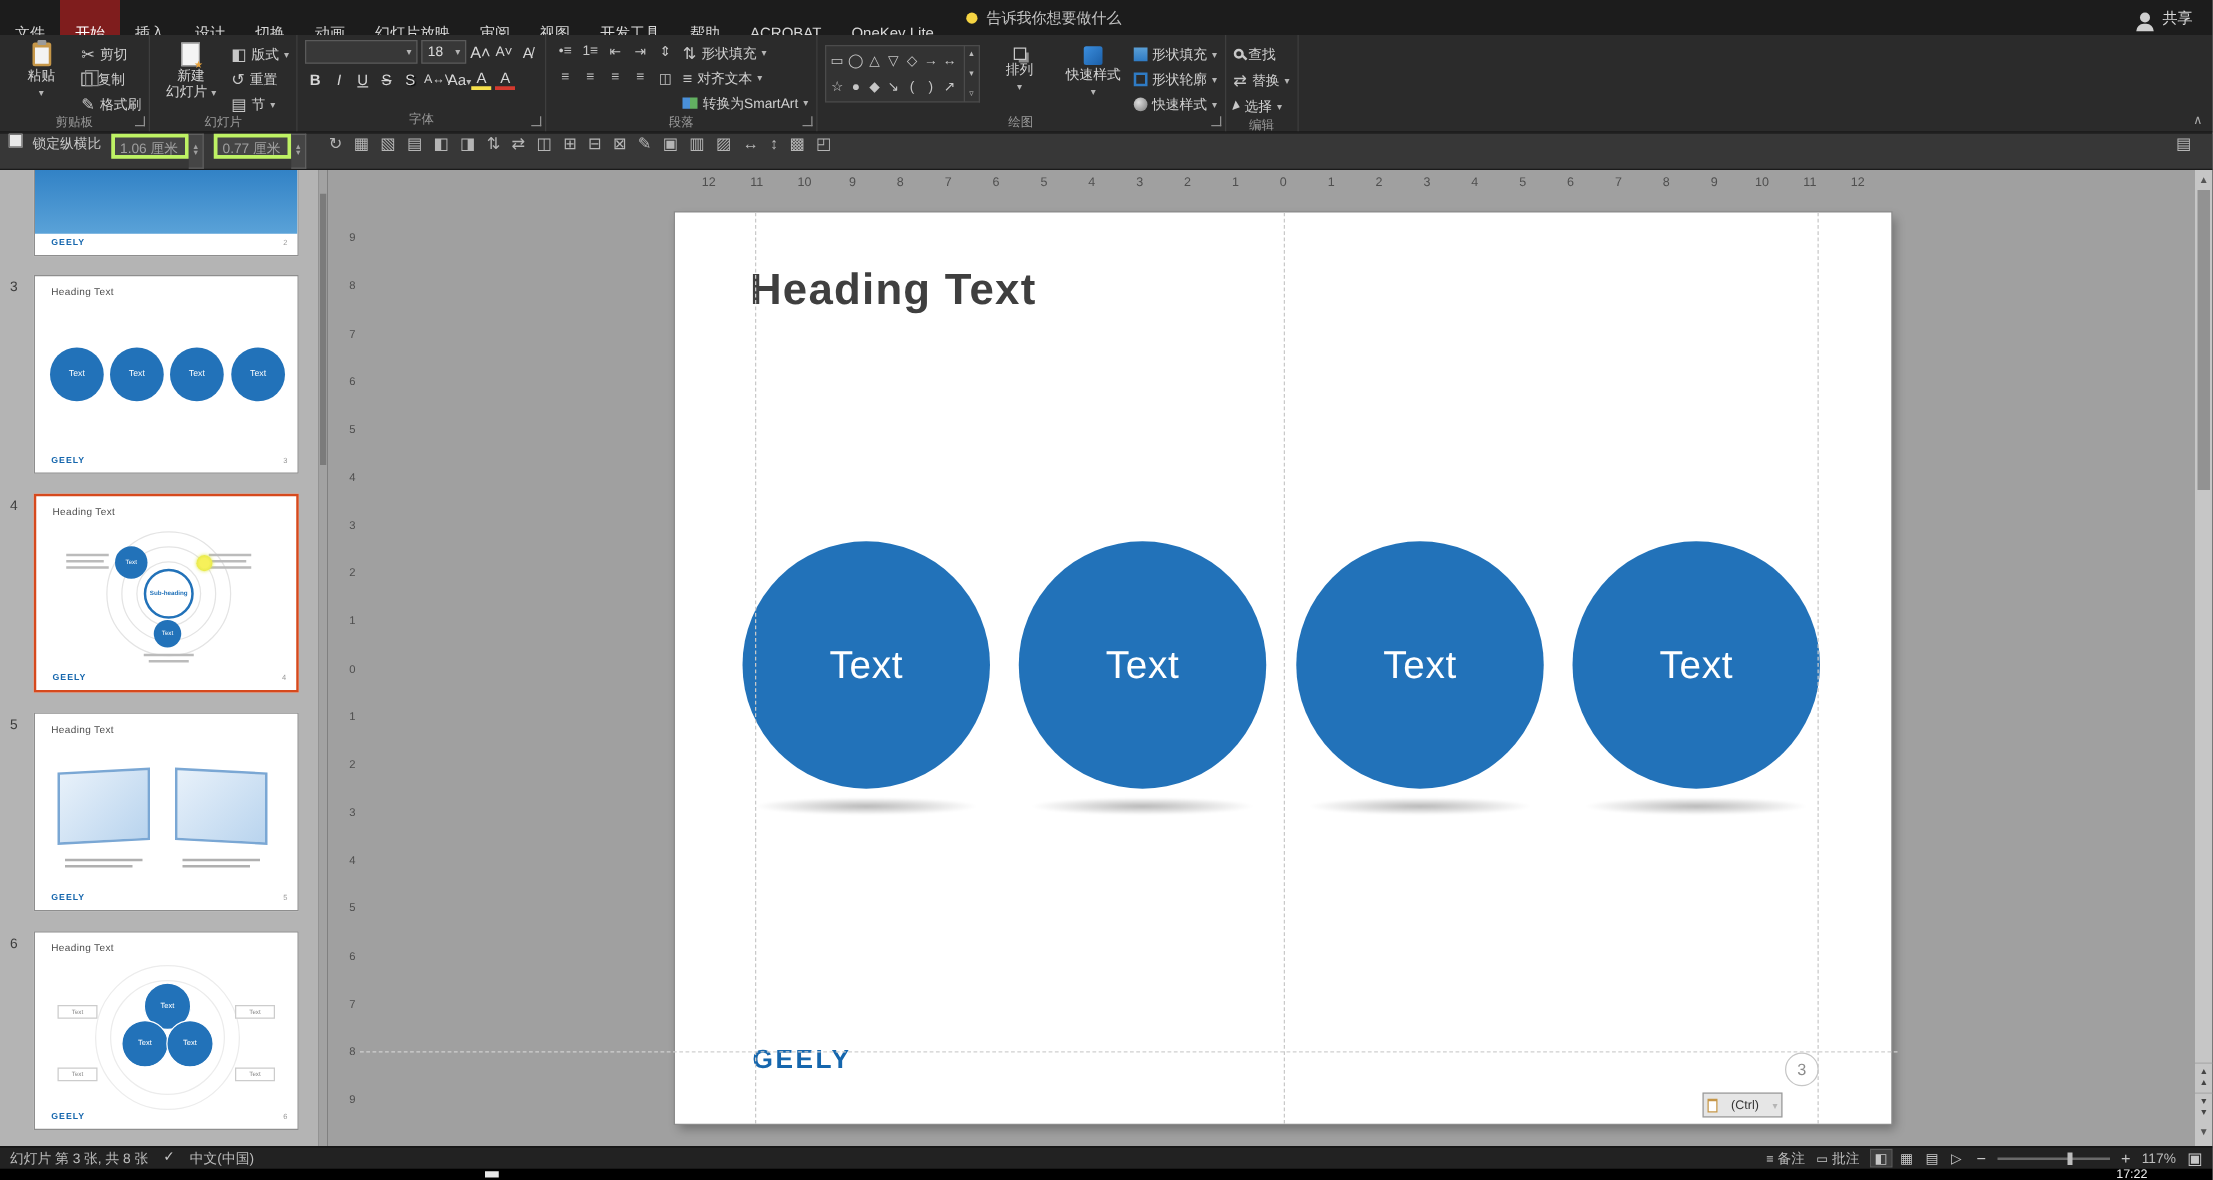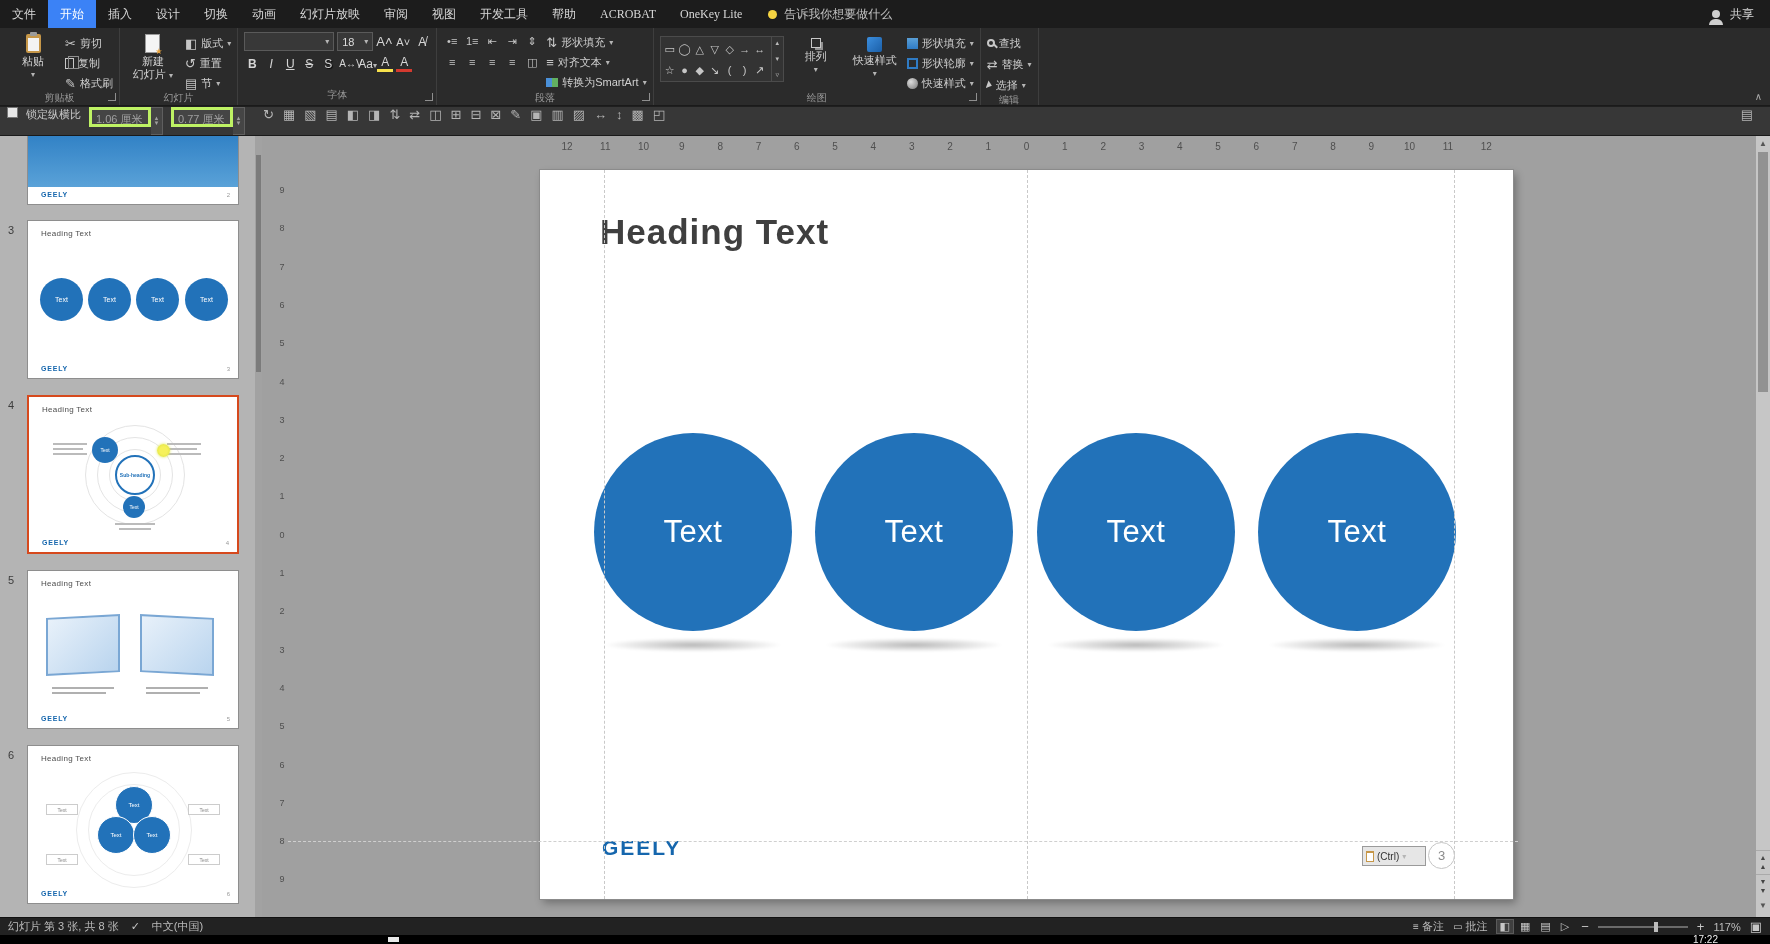--- a/index.html
+++ b/index.html
@@ -2,22 +2,22 @@
 <html><head>
 <meta charset="utf-8">
 <style>
   * { margin:0; padding:0; box-sizing:border-box; }
   html,body { width:1770px; height:944px; overflow:hidden; }
   body { position:relative; background:#1f1f1f; font-family:"Liberation Sans","DejaVu Sans",sans-serif; }
 
   
   .menubar { position:absolute; left:0; top:0; width:1770px; height:28px; background:#1c1c1c;
              display:flex; align-items:center; color:#d8d8d8; font-size:12px; }
-  .menu-item { padding:0 12px; height:28px; line-height:28px; white-space:nowrap; cursor:default;font-family:Liberation Serif, serif; }
-  .menu-item.active { background:#3b82f6; color:#fff; }
+  .menu-item { padding:12px 12px; height:28px; line-height:28px; white-space:nowrap; cursor:default; }
+  .menu-item.active { background:#7f1d1d; color:#fff; }
   .tellme { display:flex; align-items:center; gap:7px; margin-left:14px; color:#c2c2c2; }
   .bulb { width:9px; height:9px; border-radius:50%; background:#f5d442; display:inline-block; }
   .share-area { margin-left:auto; display:flex; align-items:center; gap:6px; padding-right:16px; }
   .person { width:8px; height:8px; border-radius:50%; background:#cfcfcf; position:relative; display:inline-block; margin-right:4px;}
   .person::after { content:''; position:absolute; top:9px; left:-3px; width:14px; height:6px; border-radius:7px 7px 0 0; background:#cfcfcf; }
 
   
   .ribbon { position:absolute; left:0; top:28px; width:1770px; height:78px; background:#2b2b2b;
             display:flex; border-bottom:1px solid #1a1a1a; }
   .rgroup { position:relative; border-right:1px solid #3e3e3e; display:flex; flex-direction:column; flex:0 0 auto; }
@@ -129,22 +129,22 @@
   .slide { position:absolute; left:278px; top:34px; width:973px; height:729px; background:#fff;
            box-shadow:0 0 0 1px #8b8b8b, 3px 4px 8px rgba(0,0,0,.3); }
   .slide-title { position:absolute; left:60px; top:42px; font-size:35px; color:#3f3f3f; font-weight:600; letter-spacing:1px; }
   .bigc { position:absolute; top:263px; width:198px; height:198px; border-radius:50%; background:#2272B9; color:#fff;
           display:flex; align-items:center; justify-content:center; font-size:31px; letter-spacing:.5px; }
   .cshadow { position:absolute; top:468px; width:180px; height:14px; border-radius:50%;
              background:radial-gradient(ellipse, rgba(0,0,0,.28) 0%, rgba(0,0,0,0) 70%); filter:blur(1px); }
   .geely { position:absolute; left:62px; top:666px; font-size:21px; font-weight:800; color:#1566AD; letter-spacing:2px; }
   .pagec { position:absolute; left:888px; top:672px; width:27px; height:27px; border:1px solid #c6c6c6; border-radius:50%;
            color:#8b8b8b; font-size:13px; display:flex; align-items:center; justify-content:center; }
-  .pasteopt { position:absolute; left:822px; top:676px; width:64px; height:20px; background:#e6e6e6; border:1px solid #9a9a9a;
-              display:flex; align-items:center; gap:3px; font-size:10px; color:#333; padding:0 3px; }
+  .pasteopt { position:absolute; left:822px; top:704px; width:64px; height:20px; background:#e6e6e6; border:1px solid #9a9a9a;
+              display:flex; align-items:center; gap:3px; font-size:10px; color:#333; padding:0 3px;justify-content:space-between; }
   .mini-clip { width:8px; height:11px; background:#c69749; position:relative; }
   .mini-clip::before { content:''; position:absolute; left:1px; top:2px; right:1px; bottom:1px; background:#fff; }
 
   
   .statusbar { position:absolute; left:0; top:917px; width:1770px; height:18px; background:#222; border-top:1px solid #111;
                display:flex; align-items:center; gap:12px; padding:0 8px; font-size:11px; color:#bdbdbd; }
   .sb-right { margin-left:auto; display:flex; align-items:center; gap:9px; }
   .viewbtn { font-size:11px; color:#c6c6c6; padding:0 3px; }
   .viewbtn.active { background:#3f3f3f; outline:1px solid #5a5a5a; }
   .ztrack { width:90px; height:2px; background:#6a6a6a; position:relative; }

